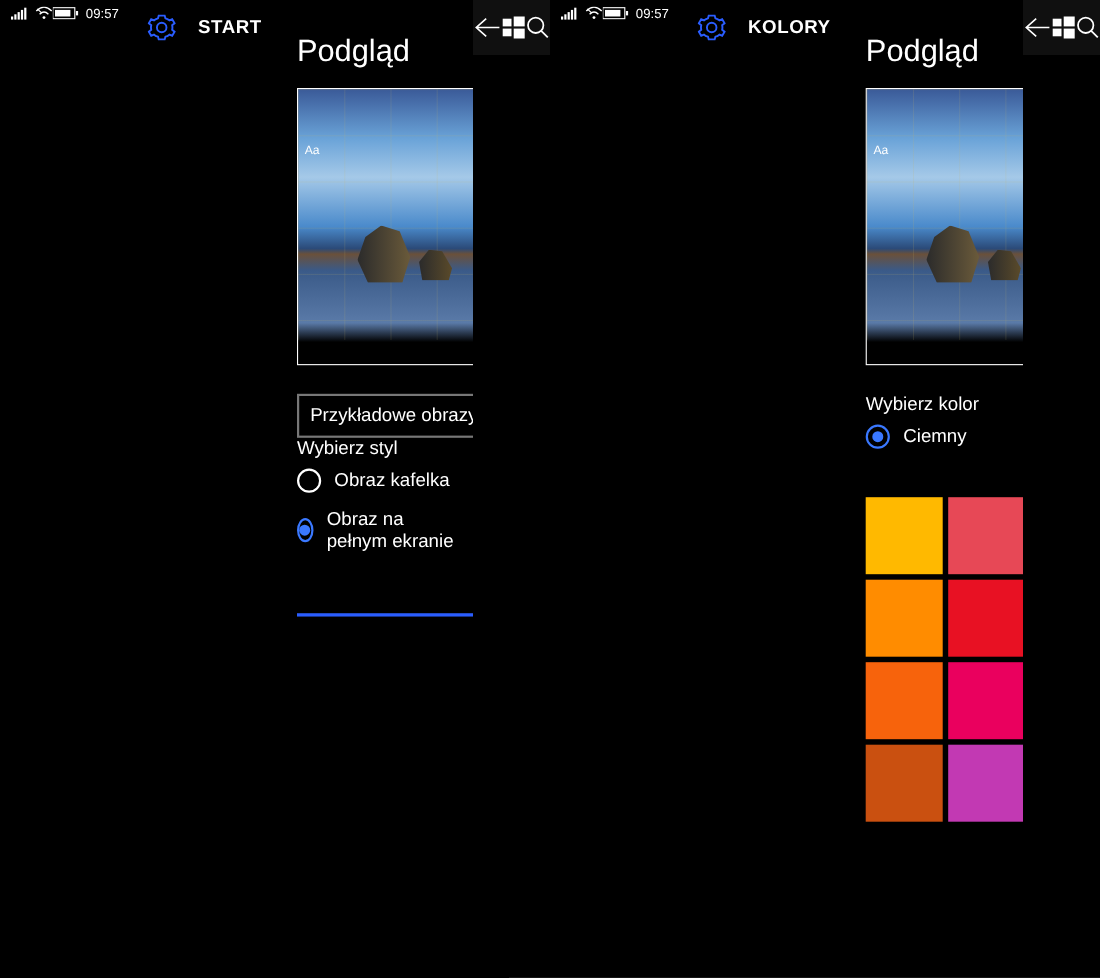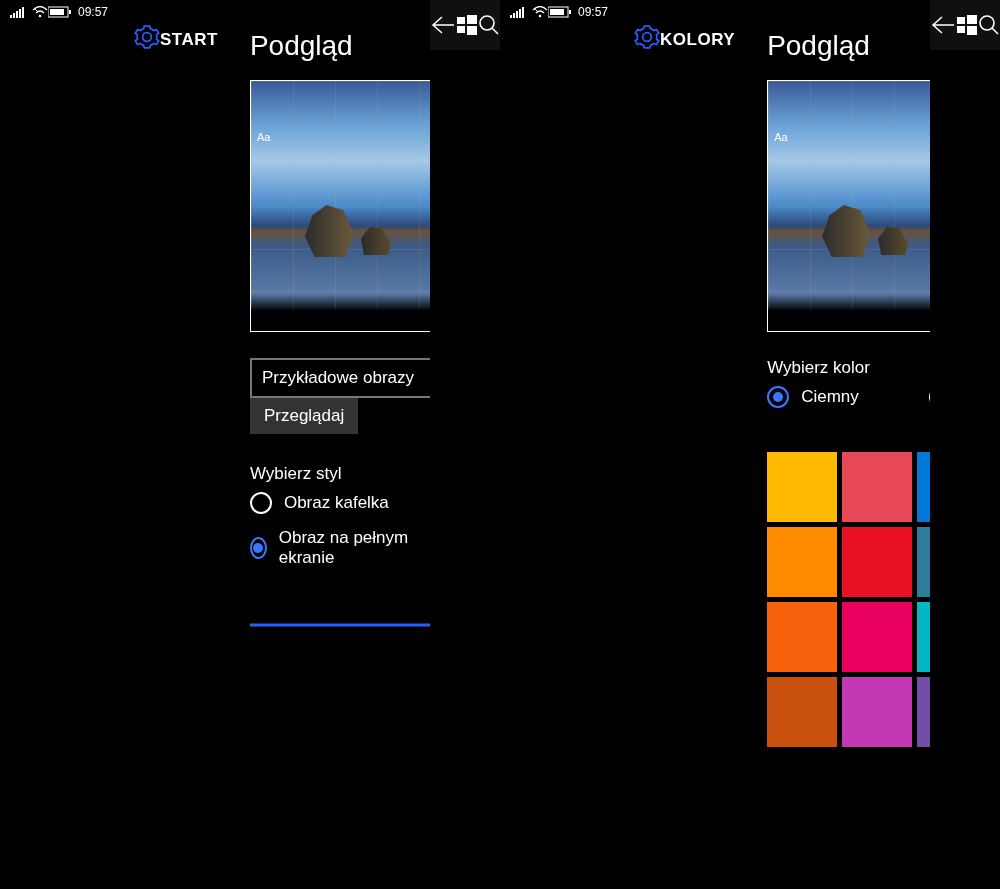--- a/index.html
+++ b/index.html
@@ -25,22 +25,23 @@
     align-items: center;
     padding: 0 10px;
     font-size: 12px;
   }
   .statusbar .left { display: flex; align-items: center; gap: 6px; }
   .statusbar .right { margin-left: auto; display: flex; align-items: center; gap: 6px; }
   .signal-icon svg, .wifi-icon svg, .battery-icon svg { display: block; }
   .header {
     height: 50px;
     display: flex;
-    align-items: flex-end;
+    align-items: center;
     padding: 0 16px;
+    gap: 20px;
   }
   .gear-icon svg { display: block; }
   .header-title {
     font-size: 17px;
     font-weight: 600;
     letter-spacing: 0.5px;
   }
   .content {
     flex: 1;
     padding: 30px 16px 0 16px;
@@ -236,23 +237,20 @@
       <div class="aa">Aa</div>
     </div>
 
     <div class="select-box">
       <span>Przykładowe obrazy</span>
       <span class="chev">
         <svg width="14" height="14">
             <path d="M2 4 L7 9 L12 4" stroke="#fff" stroke-width="1.5" fill="none"></path>
           </svg>
       </span>
-    </div>
-    <div class="btn">
-      <span>Przeglądaj</span>
     </div>
 
     <div class="field-label">Wybierz styl</div>
     <div class="radio-row">
       <span class="circ"></span>
       <span>Obraz kafelka</span>
     </div>
     <div class="radio-row sel">
       <span class="circ"></span>
       <span>Obraz na pełnym ekranie</span>

